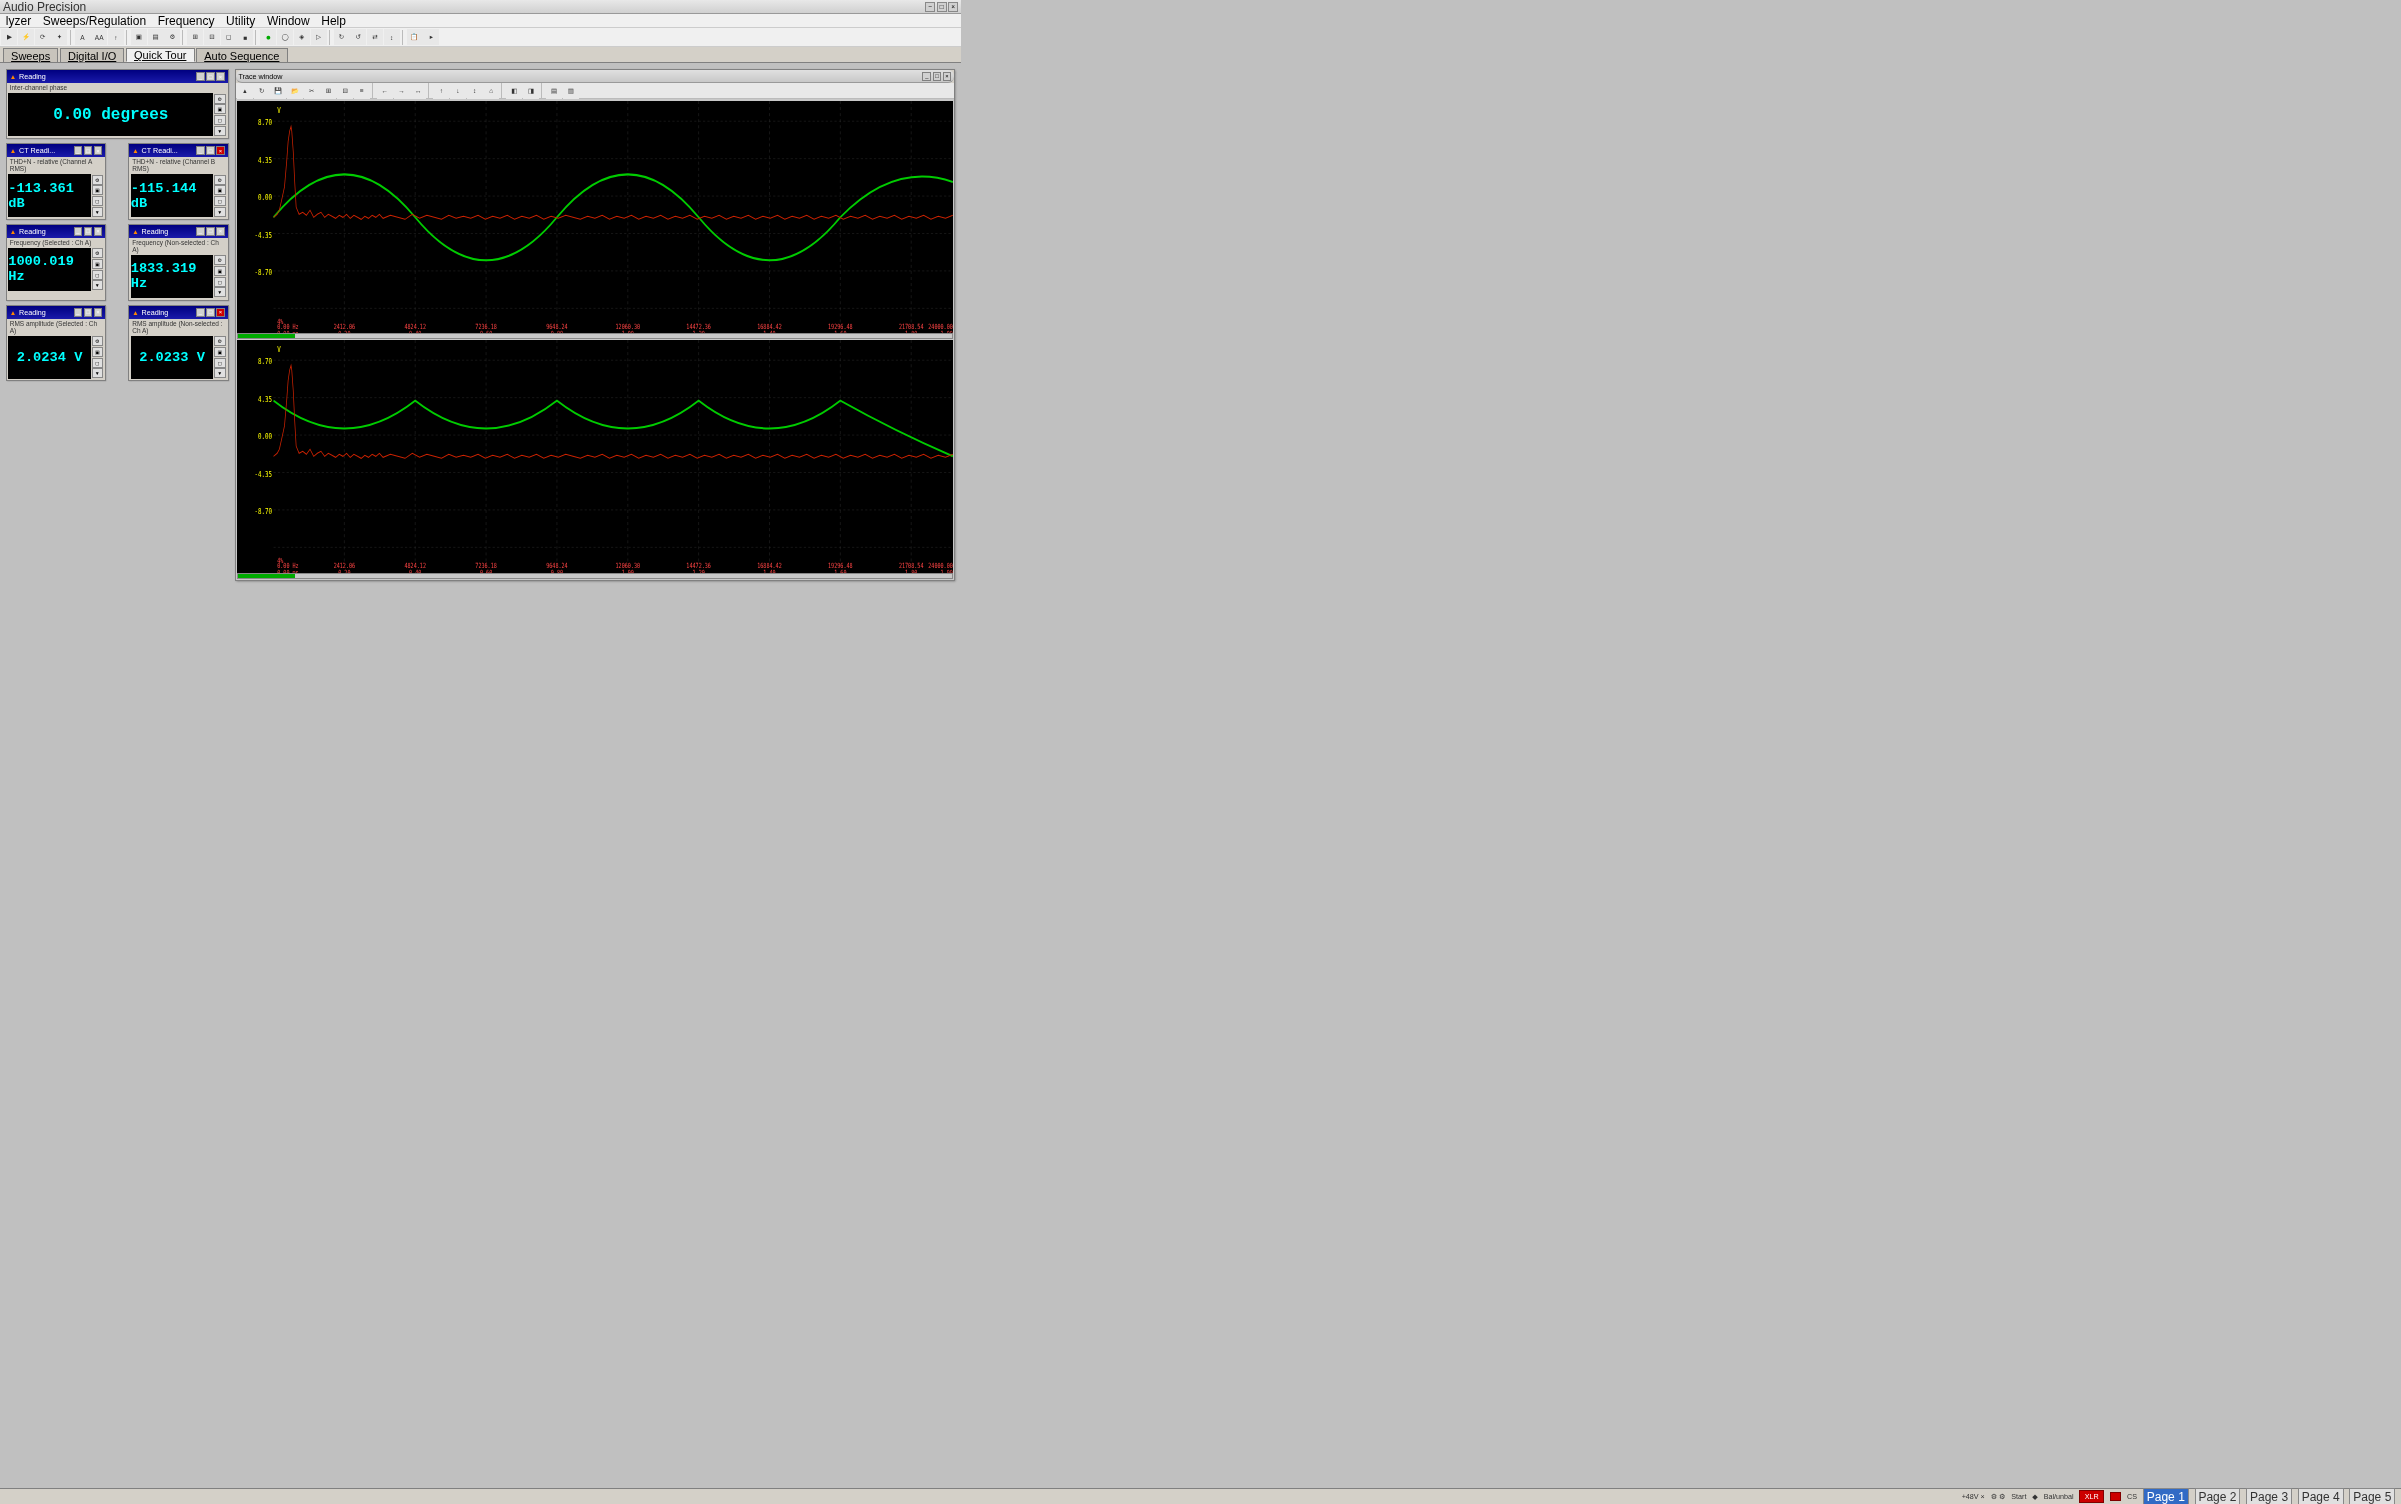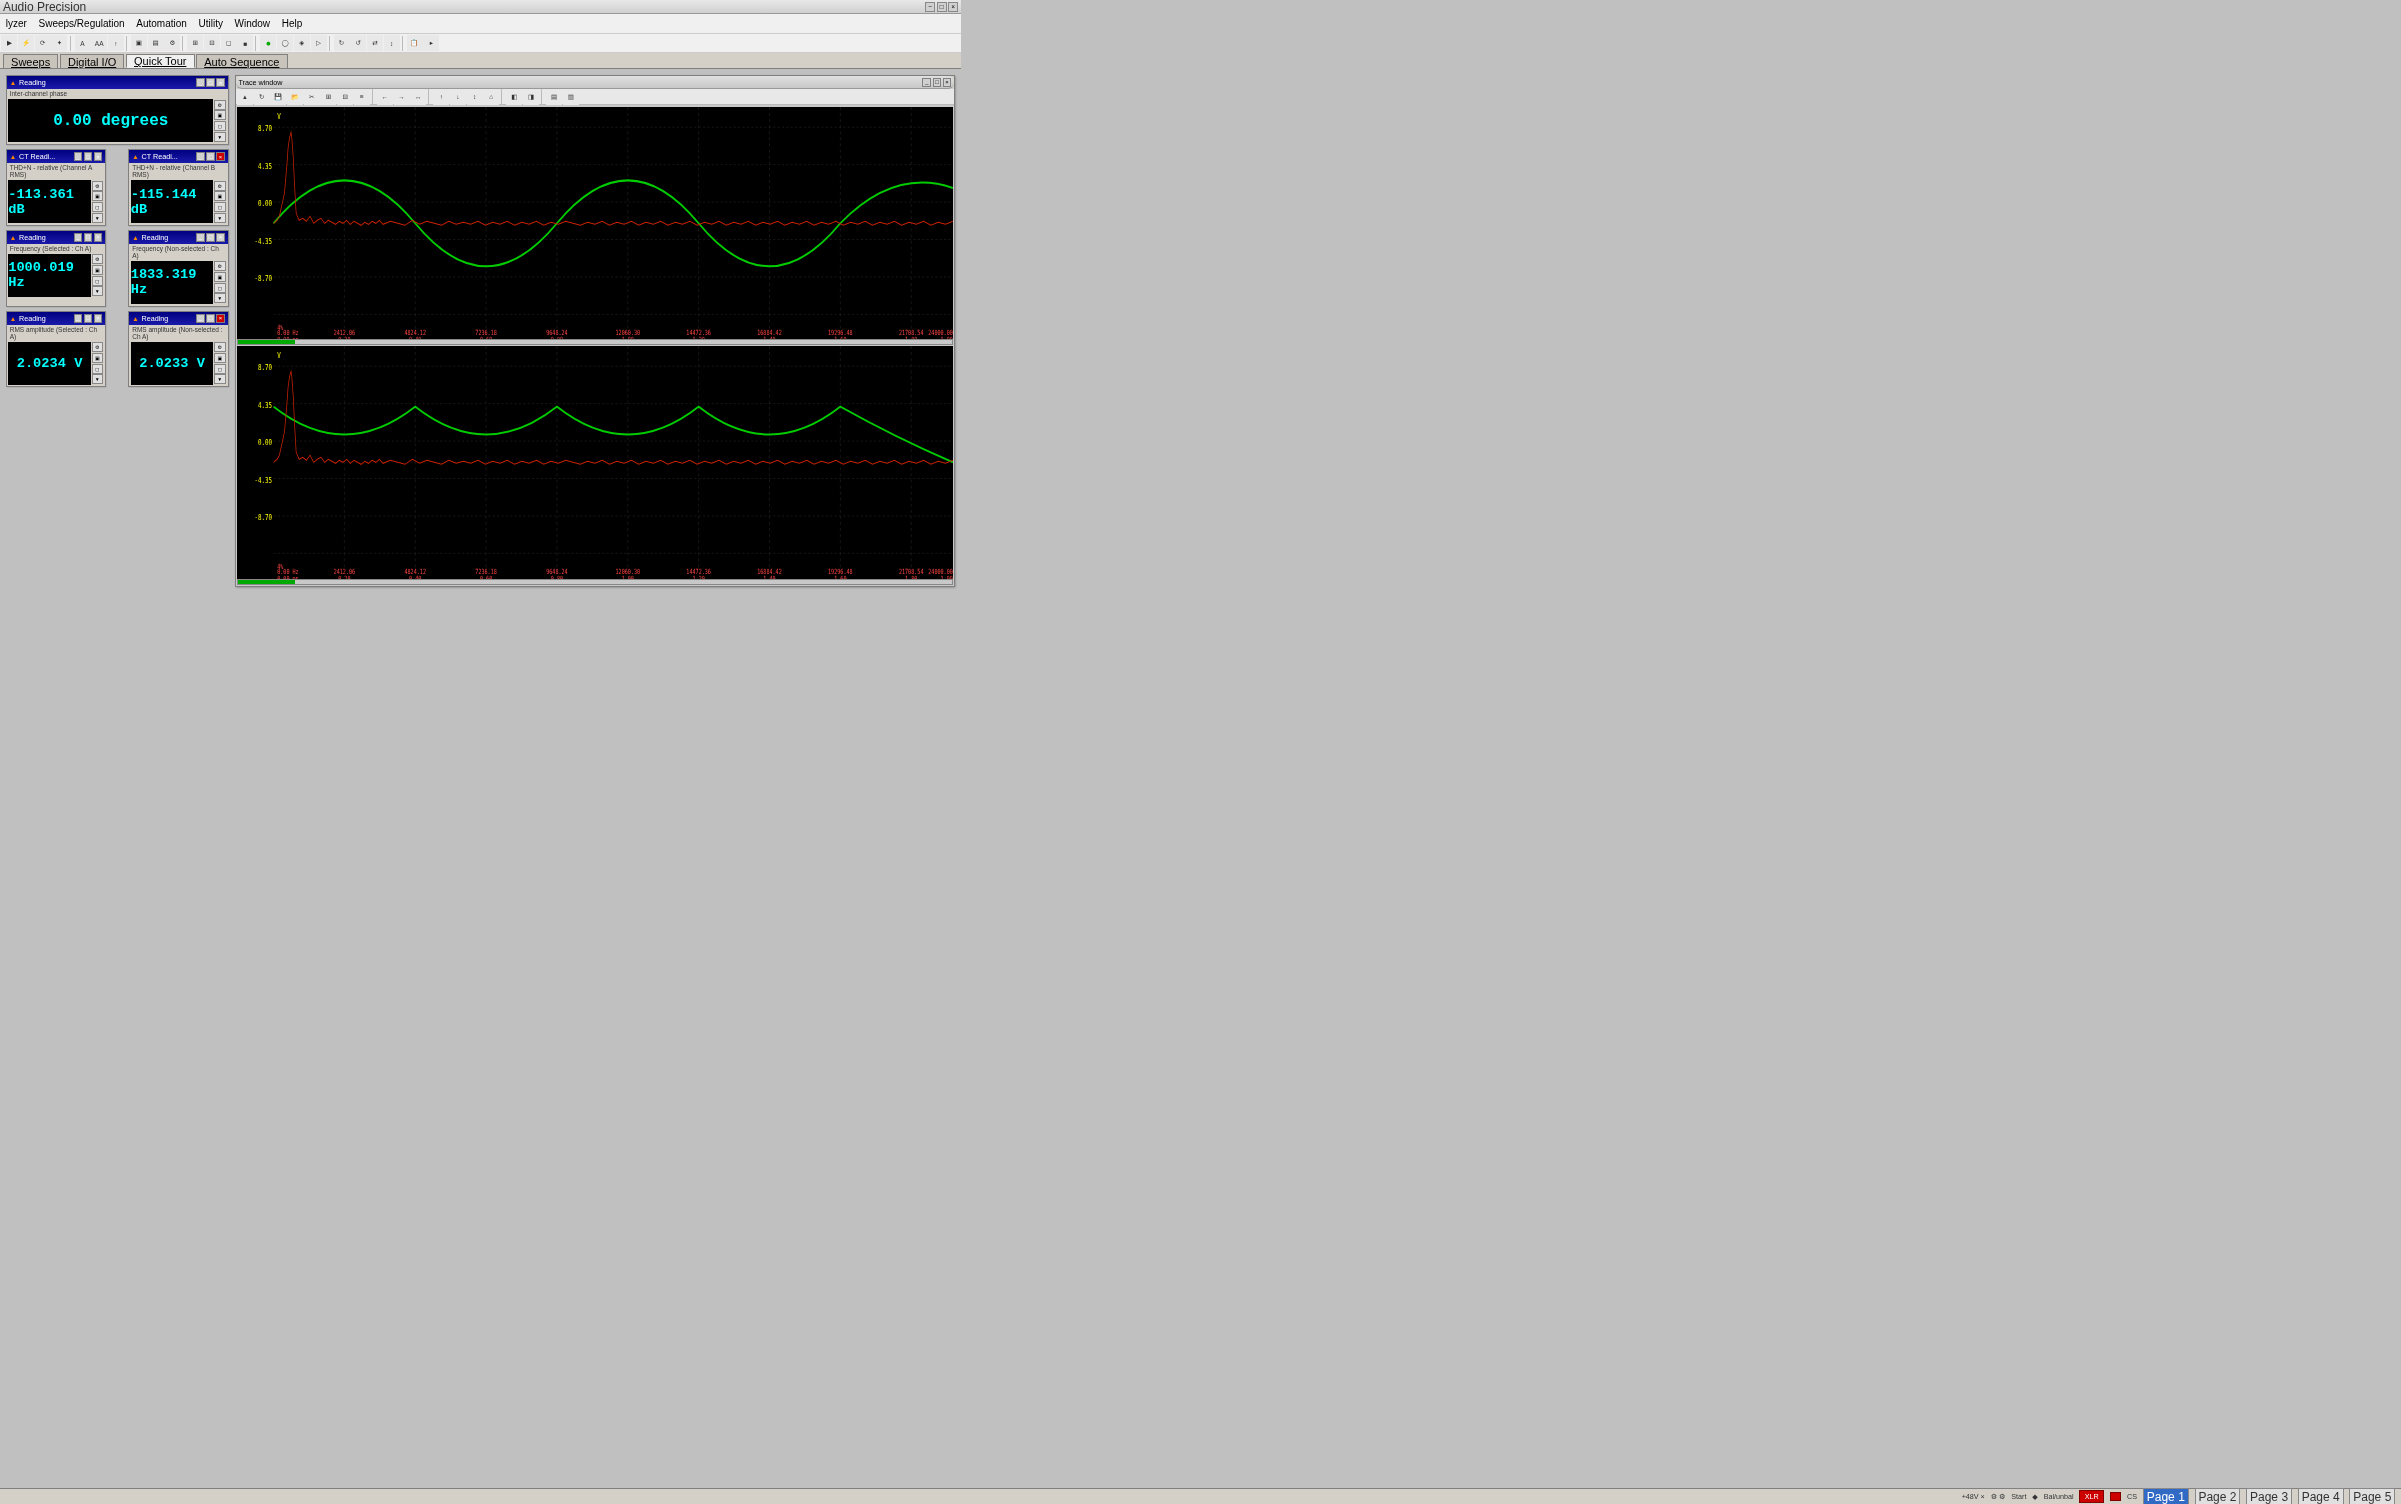--- a/index.html
+++ b/index.html
@@ -28,26 +28,26 @@
       width: 10px; height: 10px;
       background: #d0d0d0;
       border: 0.7px solid #888;
       font-size: 6.5px;
       cursor: pointer;
       display: flex; align-items: center; justify-content: center;
     }
 
     
     .menu-bar {
-      height: 20px;
+      height: 14px;
       background: #f0f0f0;
       display: flex;
       align-items: center;
       border-bottom: 0.7px solid #ccc;
-      font-size: 10px;
+      font-size: 12px;
     }
     .menu-item {
       padding: 0 5.8px;
       height: 100%;
       display: flex; align-items: center;
       cursor: pointer;
     }
 
     
     .toolbar {
@@ -307,21 +307,21 @@
   <div class="title-bar-buttons">
     <div class="title-bar-btn">−</div>
     <div class="title-bar-btn">□</div>
     <div class="title-bar-btn">×</div>
   </div>
 </div>
 
 <div class="menu-bar">
   <div class="menu-item">lyzer</div>
   <div class="menu-item">Sweeps/Regulation</div>
-  <div class="menu-item">Automation</div>
+  <div class="menu-item">Frequency</div>
   <div class="menu-item">Utility</div>
   <div class="menu-item">Window</div>
   <div class="menu-item">Help</div>
 </div>
 
 <div class="toolbar">
   <div class="tb-btn">▶</div>
   <div class="tb-btn">⚡</div>
   <div class="tb-btn">⟳</div>
   <div class="tb-btn">✦</div>

